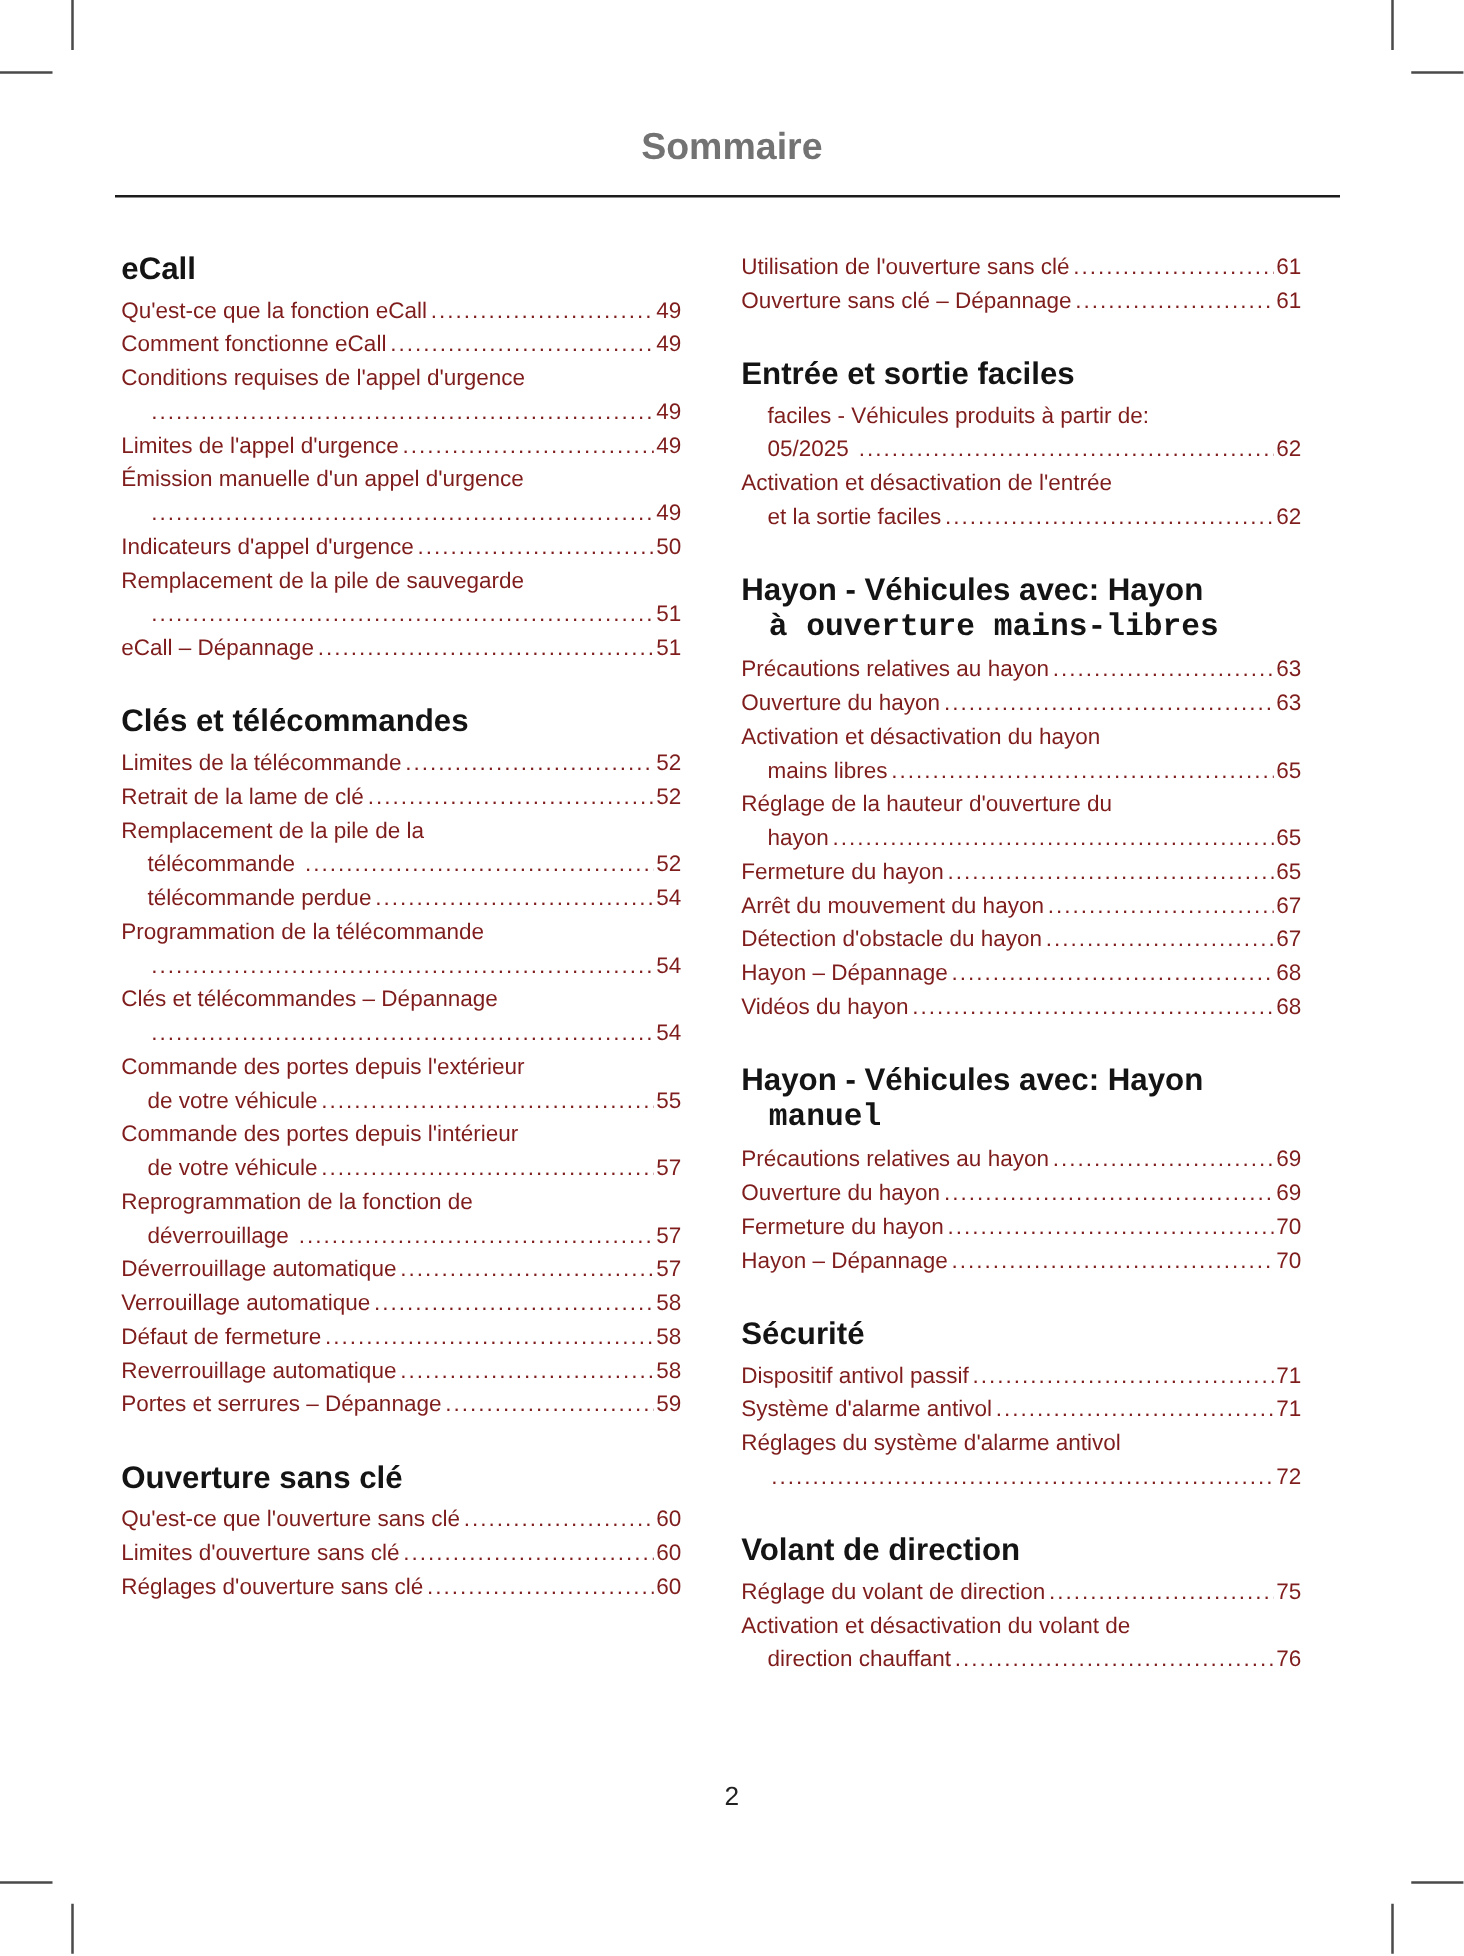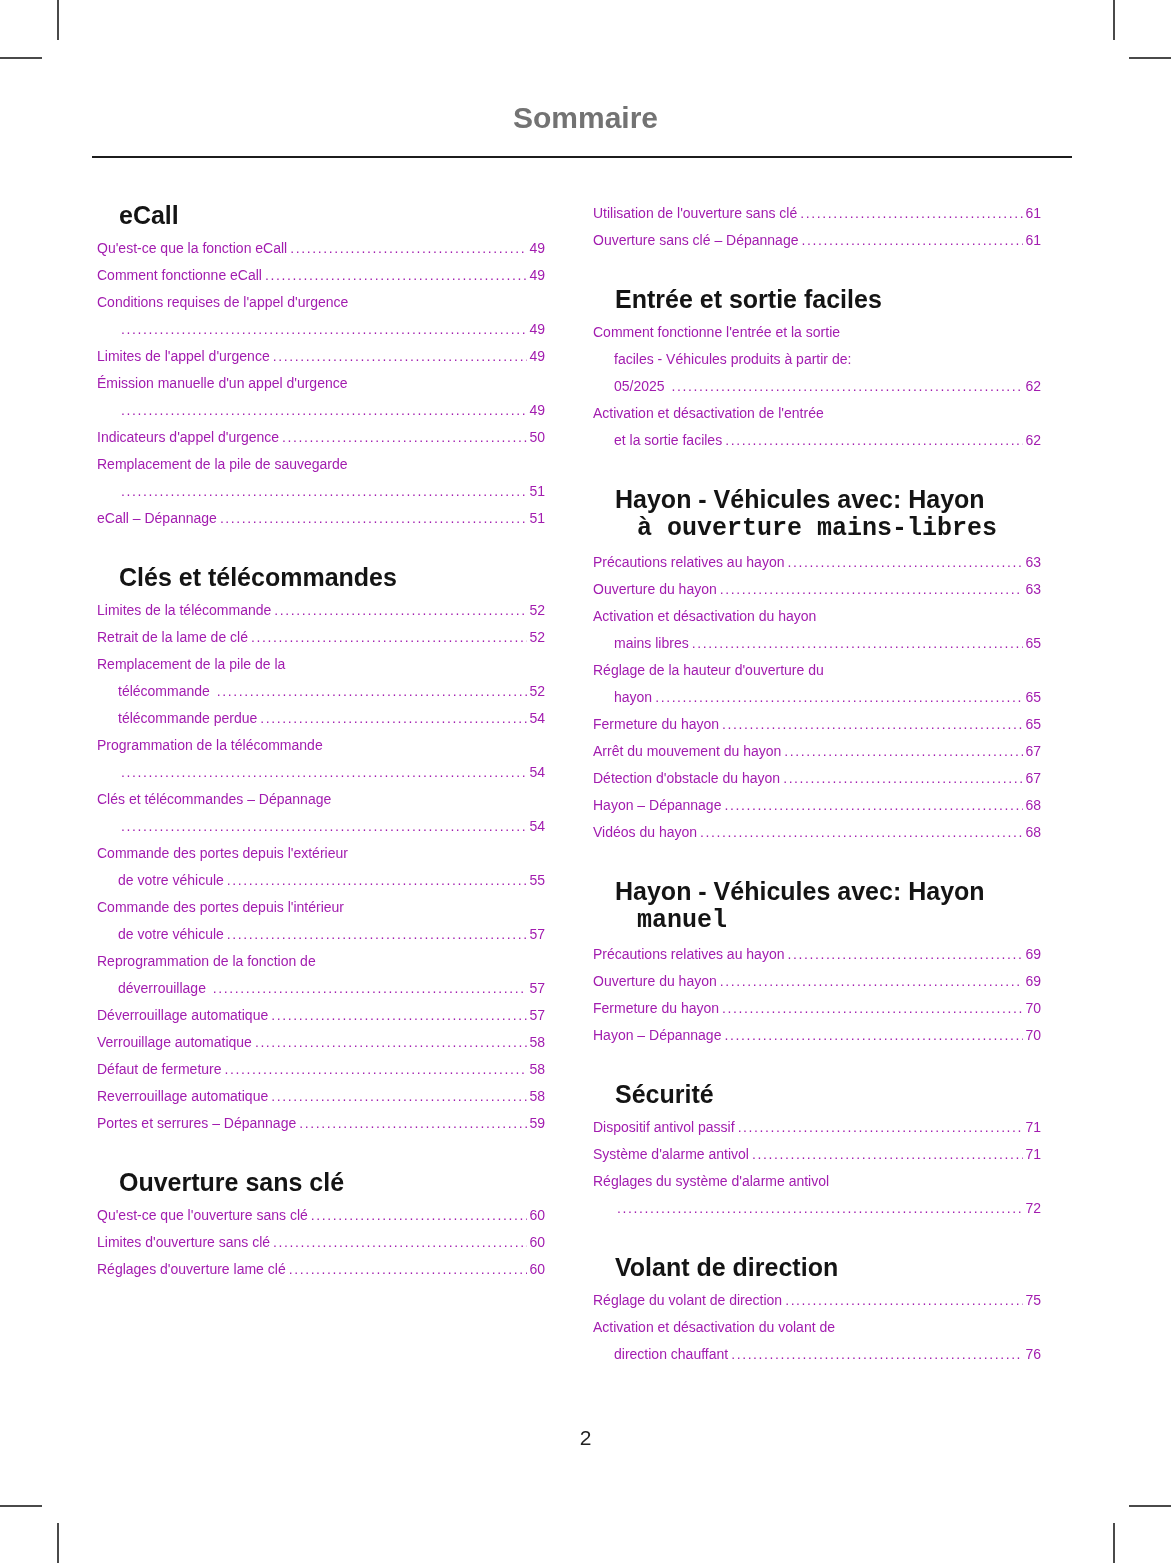--- a/index.html
+++ b/index.html
@@ -42,24 +42,24 @@
   .col { width: 448px; }
 
   .heading {
     font-size: 25px;
     line-height: 30px;
     font-weight: bold;
     color: #141414;
     margin: 30px 0 5px 0;
   }
   .block:first-child .heading { margin-top: 0; }
-  .heading .hline { display: block; margin-left: 22px; }
+  .heading .hline { display: block; }
   .heading .hline.cont { padding-left: 22px; font-family: Liberation Mono, monospace; }
 
-  .entry { font-size: 14px; line-height: 27px; color: #a21caf; }
+  .entry { font-size: 18px; line-height: 27px; color: #7f1d1d; }
   .line { display: flex; align-items: baseline; }
   .line .t { white-space: pre; flex-shrink: 0; }
   .line.cont { padding-left: 21px; }
   .dots {
     flex: 1 1 auto;
     min-width: 0;
     overflow: hidden;
     white-space: nowrap;
     margin: 0 2px 0 3px;
   }
@@ -303,21 +303,21 @@
           </div>
           <div class="entry">
             <div class="line">
               <span class="t">Limites d'ouverture sans clé</span>
               <span class="dots"></span>
               <span class="pg">60</span>
             </div>
           </div>
           <div class="entry">
             <div class="line">
-              <span class="t">Réglages d'ouverture lame clé</span>
+              <span class="t">Réglages d'ouverture sans clé</span>
               <span class="dots"></span>
               <span class="pg">60</span>
             </div>
           </div>
         </div>
       </div>
     <div class="col" id="col-1">
         <div class="block">
           <div class="entry">
             <div class="line">
@@ -332,23 +332,20 @@
               <span class="dots"></span>
               <span class="pg">61</span>
             </div>
           </div>
         </div>
         <div class="block">
           <div class="heading">
             <span class="hline">Entrée et sortie faciles</span>
           </div>
           <div class="entry">
-            <div class="line">
-              <span class="t">Comment fonctionne l'entrée et la sortie</span>
-            </div>
             <div class="line cont">
               <span class="t">faciles - Véhicules produits à partir de:</span>
             </div>
             <div class="line cont">
               <span class="t">05/2025 </span>
               <span class="dots"></span>
               <span class="pg">62</span>
             </div>
           </div>
           <div class="entry">

